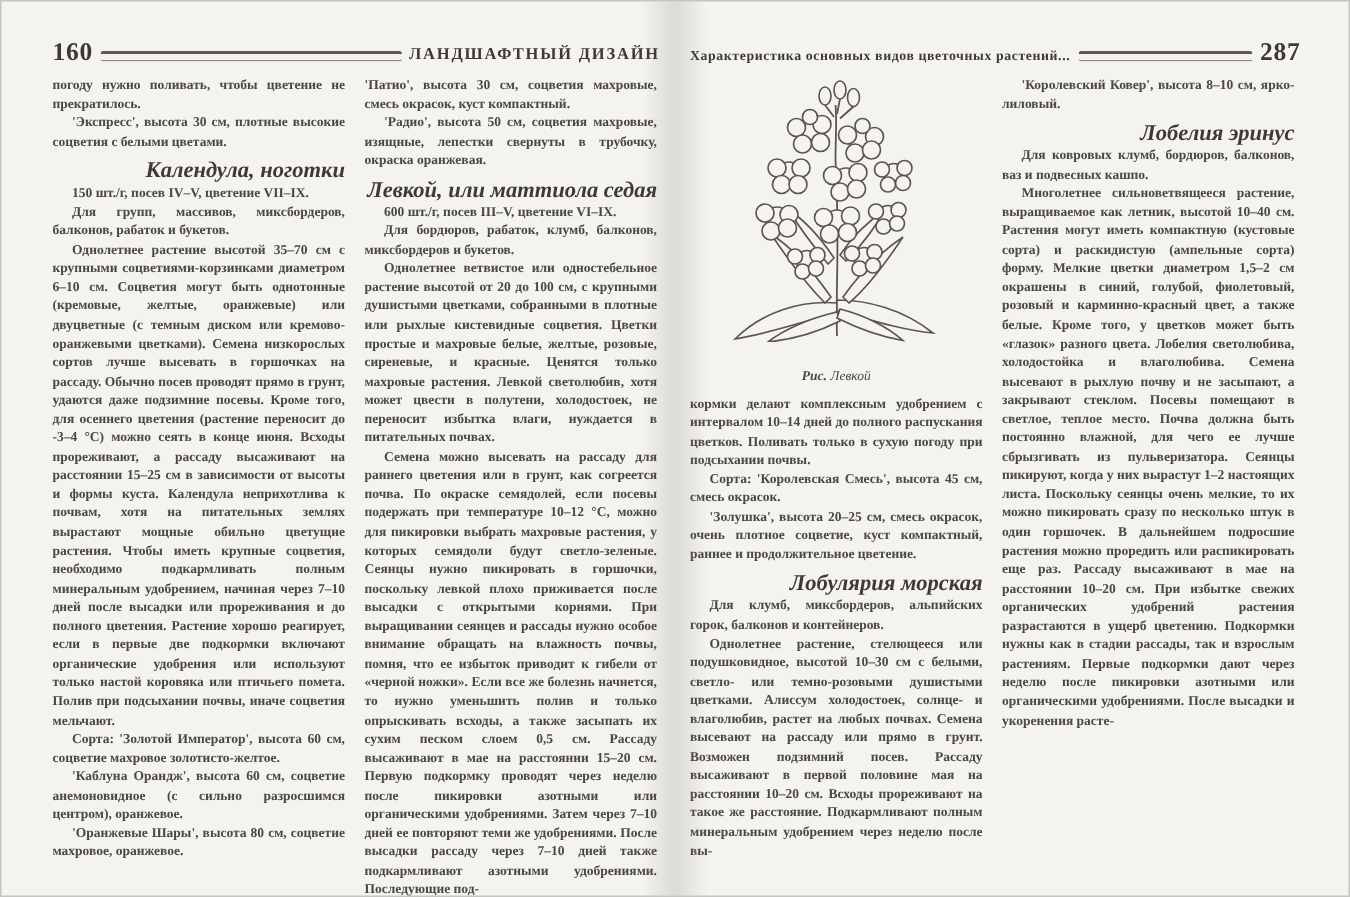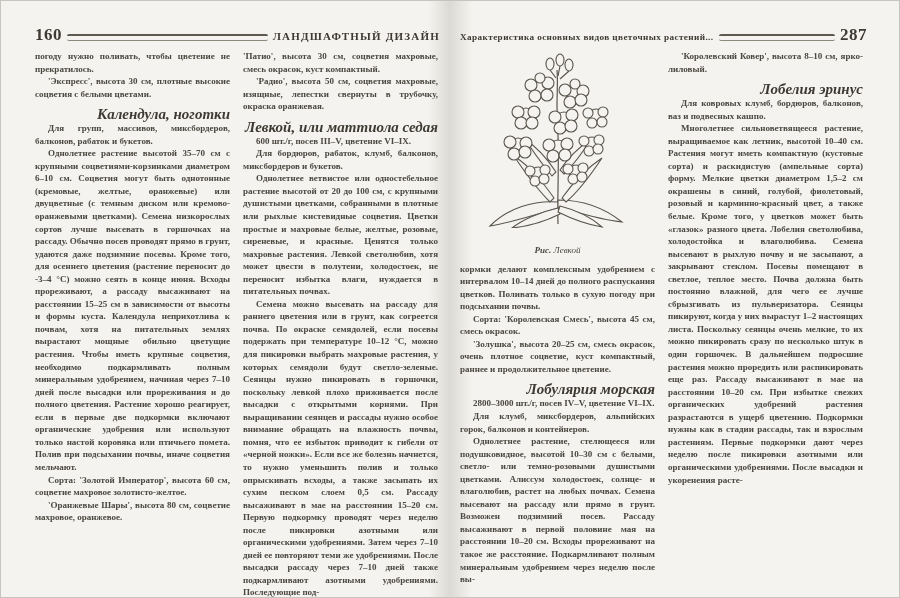--- a/index.html
+++ b/index.html
@@ -44,23 +44,25 @@
     <div class="pagehead">
       <span class="pagenum">160</span>
       <span class="rule"></span>
       <span class="runhead">ЛАНДШАФТНЫЙ ДИЗАЙН</span>
     </div>
     <div class="cols">
       <div class="col">
           <p class="para noind">погоду нужно поливать, чтобы цветение не прекратилось.</p>
           <p class="para">'Экспресс', высота 30 см, плотные высокие соцветия с белыми цветами.</p>
           <h3 class="species">Календула, ноготки</h3>
+          <p class="para">150 шт./г, посев IV–V, цветение VII–IX.</p>
           <p class="para">Для групп, массивов, миксбордеров, балконов, рабаток и букетов.</p>
           <p class="para">Однолетнее растение высотой 35–70 см с крупными соцветиями-корзинками диаметром 6–10 см. Соцветия могут быть однотонные (кремовые, желтые, оранжевые) или двуцветные (с темным диском или кремово-оранжевыми цветками). Семена низкорослых сортов лучше высевать в горшочках на рассаду. Обычно посев проводят прямо в грунт, удаются даже подзимние посевы. Кроме того, для осеннего цветения (растение переносит до -3–4 °C) можно сеять в конце июня. Всходы прореживают, а рассаду высаживают на расстоянии 15–25 см в зависимости от высоты и формы куста. Календула неприхотлива к почвам, хотя на питательных землях вырастают мощные обильно цветущие растения. Чтобы иметь крупные соцветия, необходимо подкармливать полным минеральным удобрением, начиная через 7–10 дней после высадки или прореживания и до полного цветения. Растение хорошо реагирует, если в первые две подкормки включают органические удобрения или используют только настой коровяка или птичьего помета. Полив при подсыхании почвы, иначе соцветия мельчают.</p>
           <p class="para">Сорта: 'Золотой Император', высота 60 см, соцветие махровое золотисто-желтое.</p>
+          <p class="para">'Каблуна Орандж', высота 60 см, соцветие анемоновидное (с сильно разросшимся центром), оранжевое.</p>
           <p class="para">'Оранжевые Шары', высота 80 см, соцветие махровое, оранжевое.</p>
         </div>
       <div class="col">
           <p class="para noind">'Патио', высота 30 см, соцветия махровые, смесь окрасок, куст компактный.</p>
           <p class="para">'Радио', высота 50 см, соцветия махровые, изящные, лепестки свернуты в трубочку, окраска оранжевая.</p>
           <h3 class="species">Левкой, или маттиола седая</h3>
           <p class="para">600 шт./г, посев III–V, цветение VI–IX.</p>
           <p class="para">Для бордюров, рабаток, клумб, балконов, миксбордеров и букетов.</p>
           <p class="para">Однолетнее ветвистое или одностебельное растение высотой от 20 до 100 см, с крупными душистыми цветками, собранными в плотные или рыхлые кистевидные соцветия. Цветки простые и махровые белые, желтые, розовые, сиреневые, и красные. Ценятся только махровые растения. Левкой светолюбив, хотя может цвести в полутени, холодостоек, не переносит избытка влаги, нуждается в питательных почвах.</p>
           <p class="para">Семена можно высевать на рассаду для раннего цветения или в грунт, как согреется почва. По окраске семядолей, если посевы подержать при температуре 10–12 °C, можно для пикировки выбрать махровые растения, у которых семядоли будут светло-зеленые. Сеянцы нужно пикировать в горшочки, поскольку левкой плохо приживается после высадки с открытыми корнями. При выращивании сеянцев и рассады нужно особое внимание обращать на влажность почвы, помня, что ее избыток приводит к гибели от «черной ножки». Если все же болезнь начнется, то нужно уменьшить полив и только опрыскивать всходы, а также засыпать их сухим песком слоем 0,5 см. Рассаду высаживают в мае на расстоянии 15–20 см. Первую подкормку проводят через неделю после пикировки азотными или органическими удобрениями. Затем через 7–10 дней ее повторяют теми же удобрениями. После высадки рассаду через 7–10 дней также подкармливают азотными удобрениями. Последующие под-</p>
@@ -170,21 +172,20 @@
           </svg>
           <div class="figcap">
             <span class="figcap-label">Рис.</span>
             <span class="figcap-title">Левкой</span>
           </div>
         </div>
       <p class="para noind">кормки делают комплексным удобрением с интервалом 10–14 дней до полного распускания цветков. Поливать только в сухую погоду при подсыхании почвы.</p>
           <p class="para">Сорта: 'Королевская Смесь', высота 45 см, смесь окрасок.</p>
           <p class="para">'Золушка', высота 20–25 см, смесь окрасок, очень плотное соцветие, куст компактный, раннее и продолжительное цветение.</p>
           <h3 class="species">Лобулярия морская</h3>
-          <p class="para">2800–3000 шт./г, посев IV–V, цветение VI–IX.</p>
           <p class="para">Для клумб, миксбордеров, альпийских горок, балконов и контейнеров.</p>
           <p class="para">Однолетнее растение, стелющееся или подушковидное, высотой 10–30 см с белыми, светло- или темно-розовыми душистыми цветками. Алиссум холодостоек, солнце- и влаголюбив, растет на любых почвах. Семена высевают на рассаду или прямо в грунт. Возможен подзимний посев. Рассаду высаживают в первой половине мая на расстоянии 10–20 см. Всходы прореживают на такое же расстояние. Подкармливают полным минеральным удобрением через неделю после вы-</p>
         </div>
       <div class="col">
           <p class="para">'Королевский Ковер', высота 8–10 см, ярко-лиловый.</p>
           <h3 class="species">Лобелия эринус</h3>
           <p class="para">Для ковровых клумб, бордюров, балконов, ваз и подвесных кашпо.</p>
           <p class="para">Многолетнее сильноветвящееся растение, выращиваемое как летник, высотой 10–40 см. Растения могут иметь компактную (кустовые сорта) и раскидистую (ампельные сорта) форму. Мелкие цветки диаметром 1,5–2 см окрашены в синий, голубой, фиолетовый, розовый и карминно-красный цвет, а также белые. Кроме того, у цветков может быть «глазок» разного цвета. Лобелия светолюбива, холодостойка и влаголюбива. Семена высевают в рыхлую почву и не засыпают, а закрывают стеклом. Посевы помещают в светлое, теплое место. Почва должна быть постоянно влажной, для чего ее лучше сбрызгивать из пульверизатора. Сеянцы пикируют, когда у них вырастут 1–2 настоящих листа. Поскольку сеянцы очень мелкие, то их можно пикировать сразу по несколько штук в один горшочек. В дальнейшем подросшие растения можно проредить или распикировать еще раз. Рассаду высаживают в мае на расстоянии 10–20 см. При избытке свежих органических удобрений растения разрастаются в ущерб цветению. Подкормки нужны как в стадии рассады, так и взрослым растениям. Первые подкормки дают через неделю после пикировки азотными или органическими удобрениями. После высадки и укоренения расте-</p>
         </div>
     </div>

